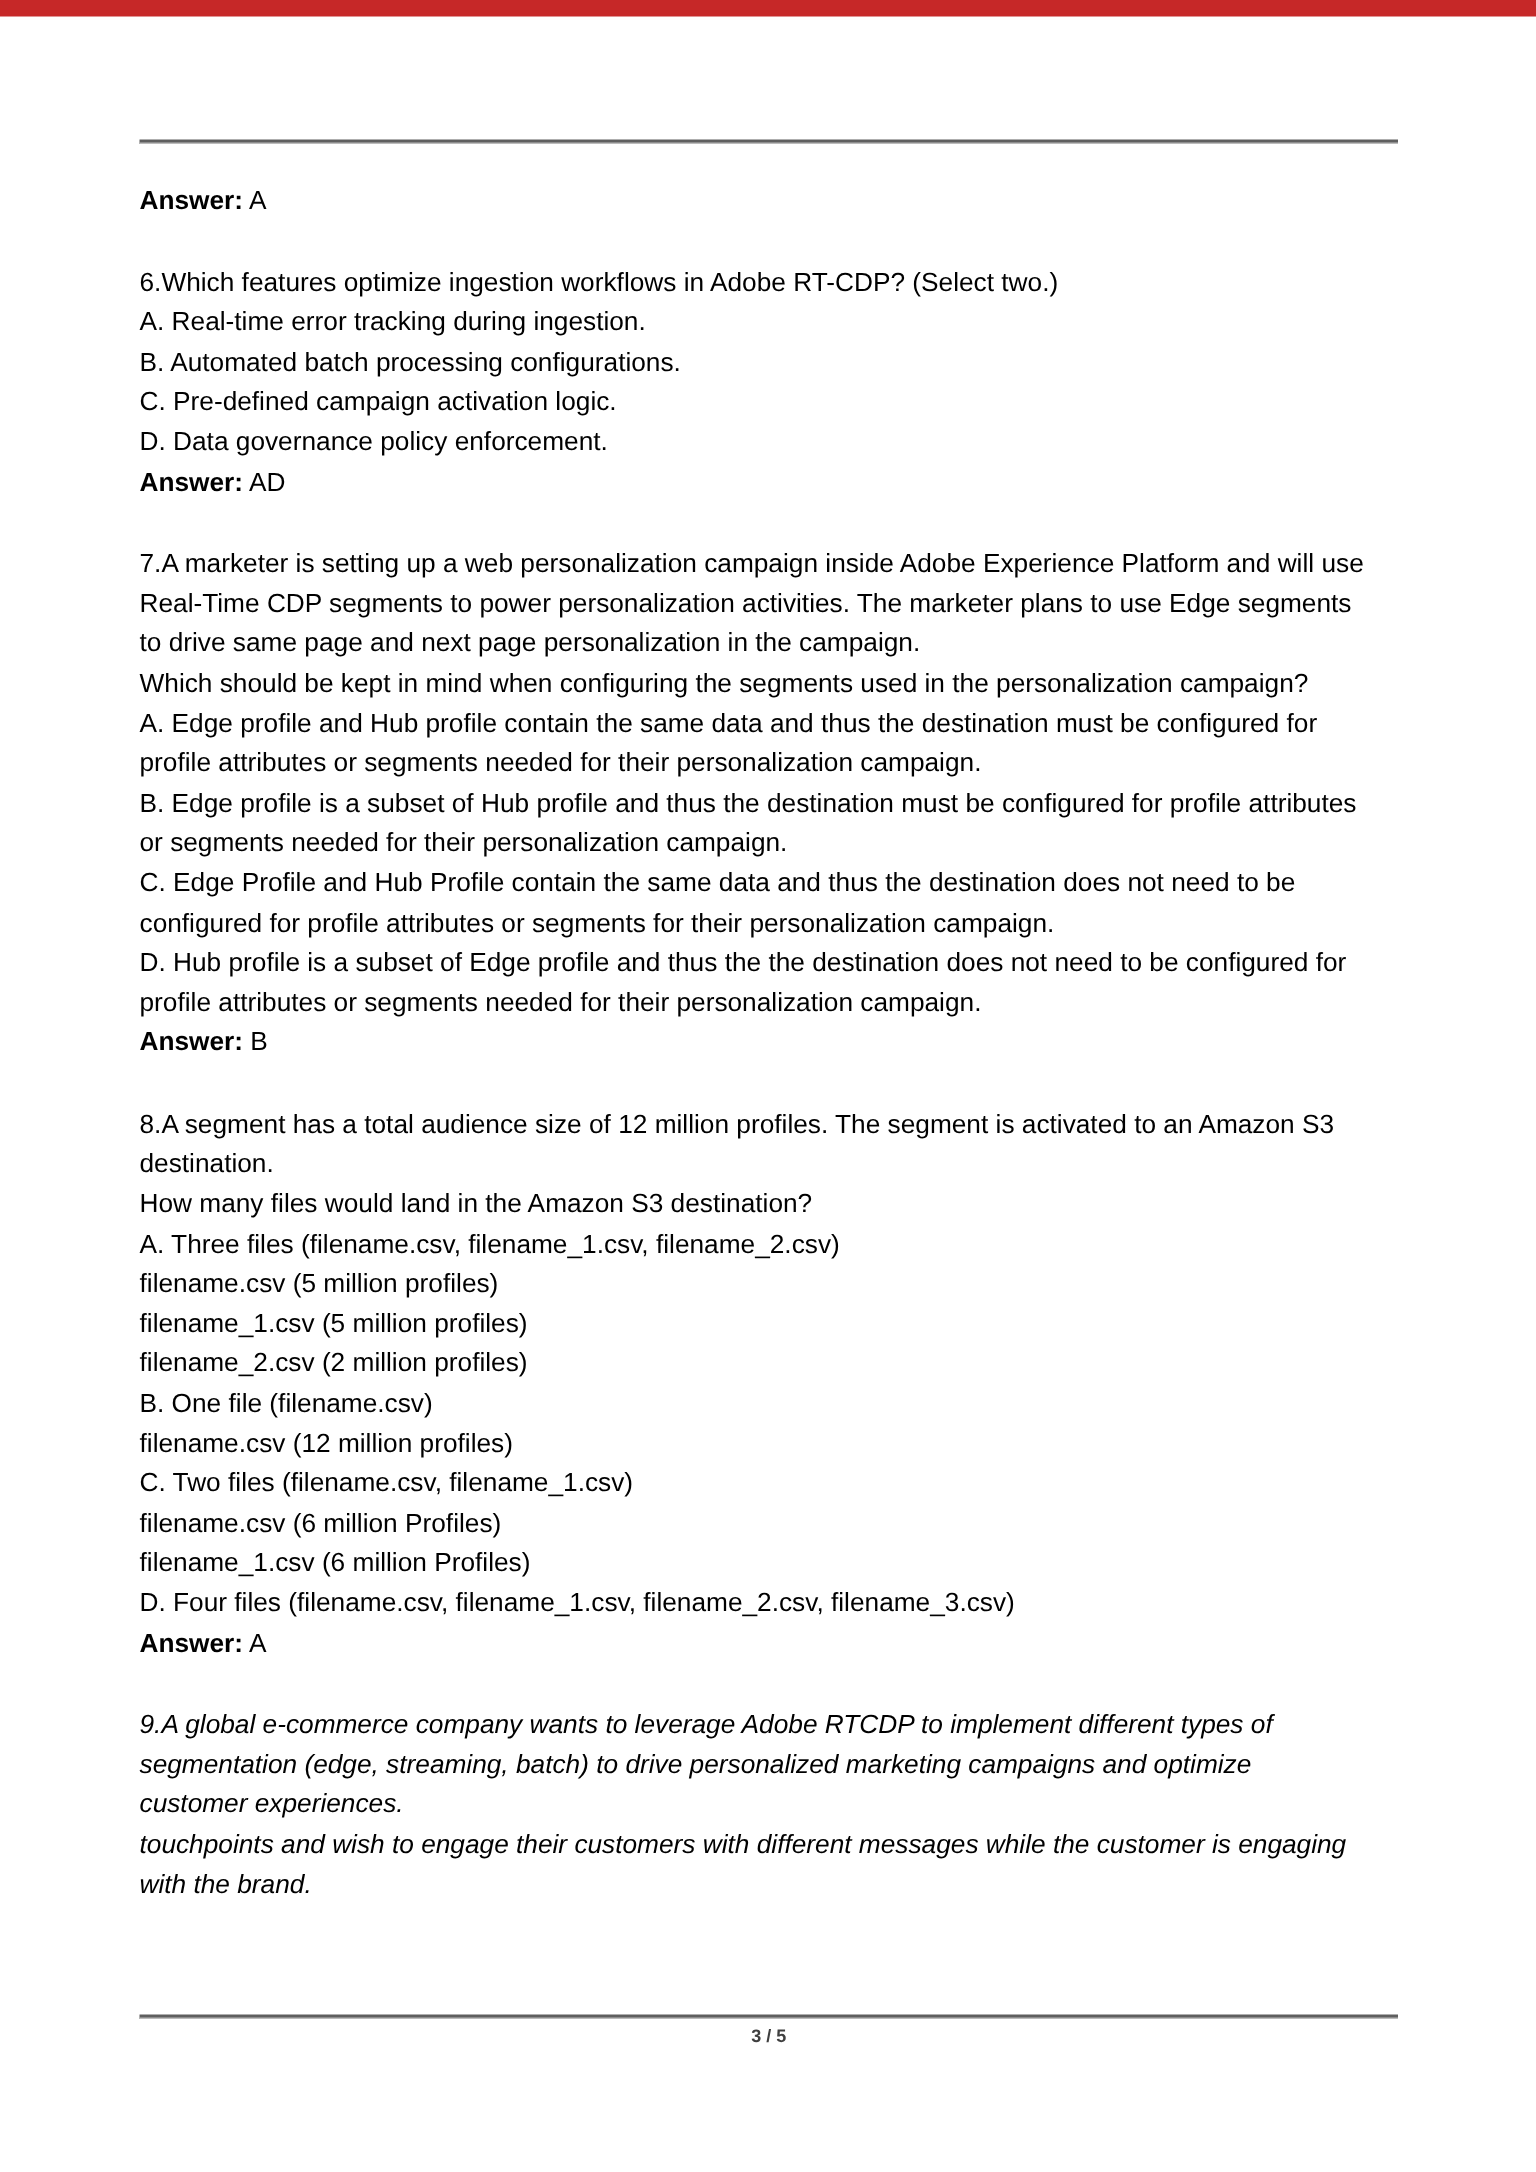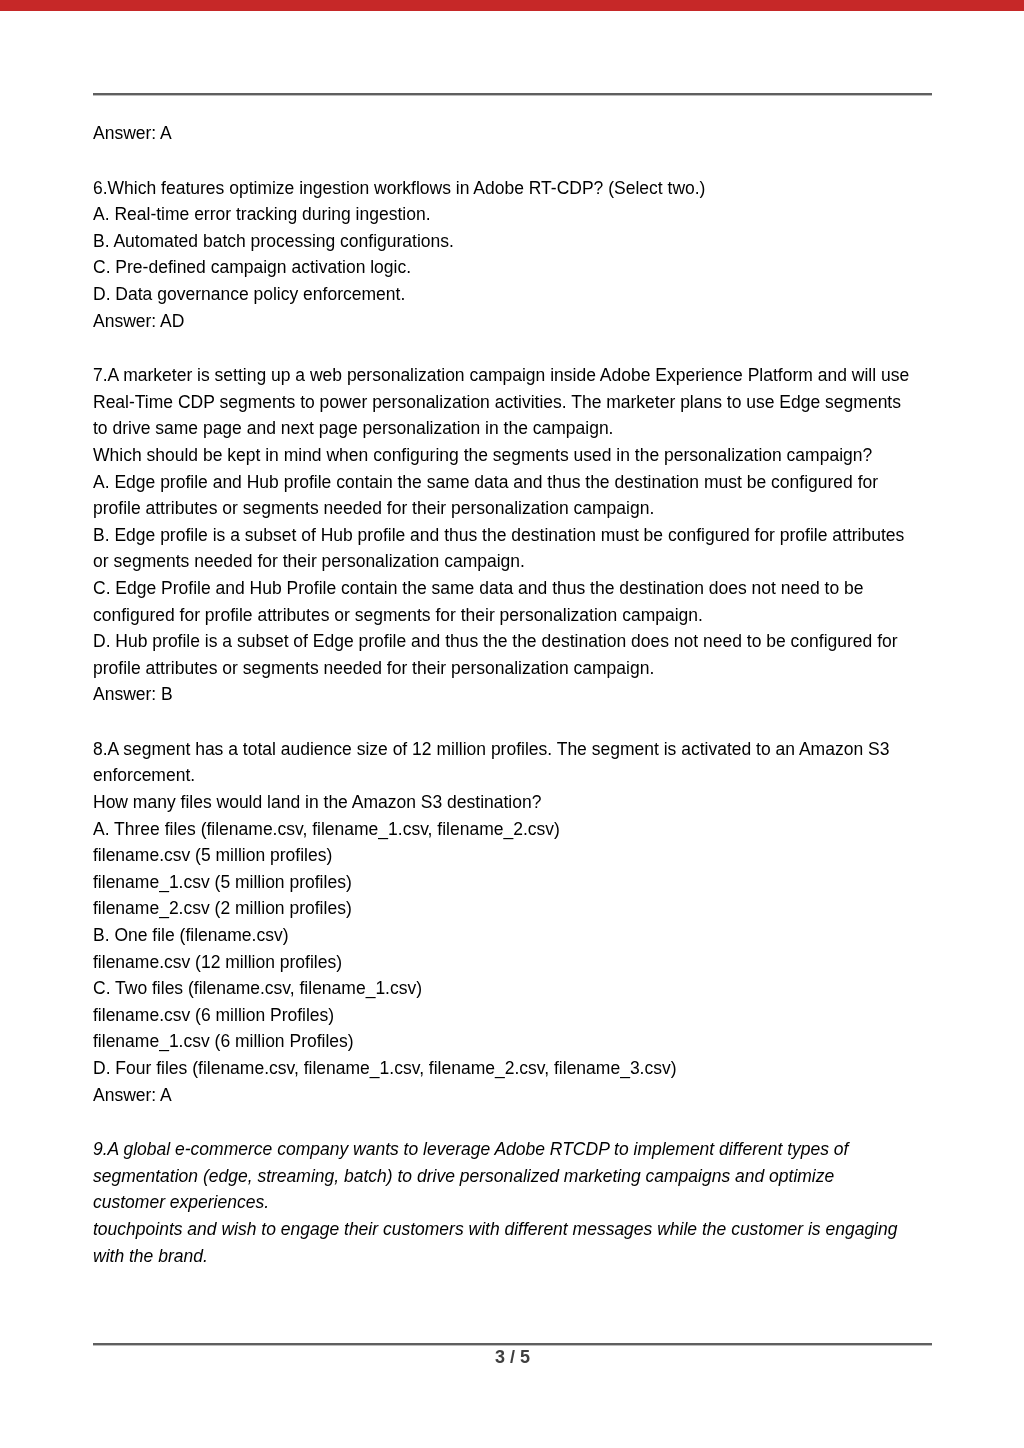--- a/index.html
+++ b/index.html
@@ -23,25 +23,25 @@
   }
   .header-rule { top: 93px; }
   .footer-rule { top: 1343px; }
   .content {
     position: absolute; left: 93px; top: 120px; width: 870px;
     font-size: 17.5px; line-height: 26.6px;
   }
   .block { margin: 0 0 28px 0; }
   .block:last-child { margin-bottom: 0; font-style: italic; }
   .line { white-space: nowrap; }
-  .line b { font-weight: normal; }
+  .line b { font-weight: bold; }
   .page-indicator {
     position: absolute; left: 93px; top: 1348px; width: 839px;
     text-align: center;
-    font-size: 18px; font-weight: bold; color: #3f3f3f;
+    font-size: 12px; font-weight: bold; color: #3f3f3f;
     line-height: 18px;
   }
 </style>
 </head>
 <body>
 
 <div class="top-strip"></div>
 <div class="rule header-rule"></div>
 
 <div class="content">
@@ -70,21 +70,21 @@
     <div class="line">or segments needed for their personalization campaign.</div>
     <div class="line">C. Edge Profile and Hub Profile contain the same data and thus the destination does not need to be</div>
     <div class="line">configured for profile attributes or segments for their personalization campaign.</div>
     <div class="line">D. Hub profile is a subset of Edge profile and thus the the destination does not need to be configured for</div>
     <div class="line">profile attributes or segments needed for their personalization campaign.</div>
     <div class="line"><b>Answer:</b><span> B</span></div>
   </div>
 
   <div class="block">
     <div class="line">8.A segment has a total audience size of 12 million profiles. The segment is activated to an Amazon S3</div>
-    <div class="line">enforcement.</div>
+    <div class="line">destination.</div>
     <div class="line">How many files would land in the Amazon S3 destination?</div>
     <div class="line">A. Three files (filename.csv, filename_1.csv, filename_2.csv)</div>
     <div class="line">filename.csv (5 million profiles)</div>
     <div class="line">filename_1.csv (5 million profiles)</div>
     <div class="line">filename_2.csv (2 million profiles)</div>
     <div class="line">B. One file (filename.csv)</div>
     <div class="line">filename.csv (12 million profiles)</div>
     <div class="line">C. Two files (filename.csv, filename_1.csv)</div>
     <div class="line">filename.csv (6 million Profiles)</div>
     <div class="line">filename_1.csv (6 million Profiles)</div>

